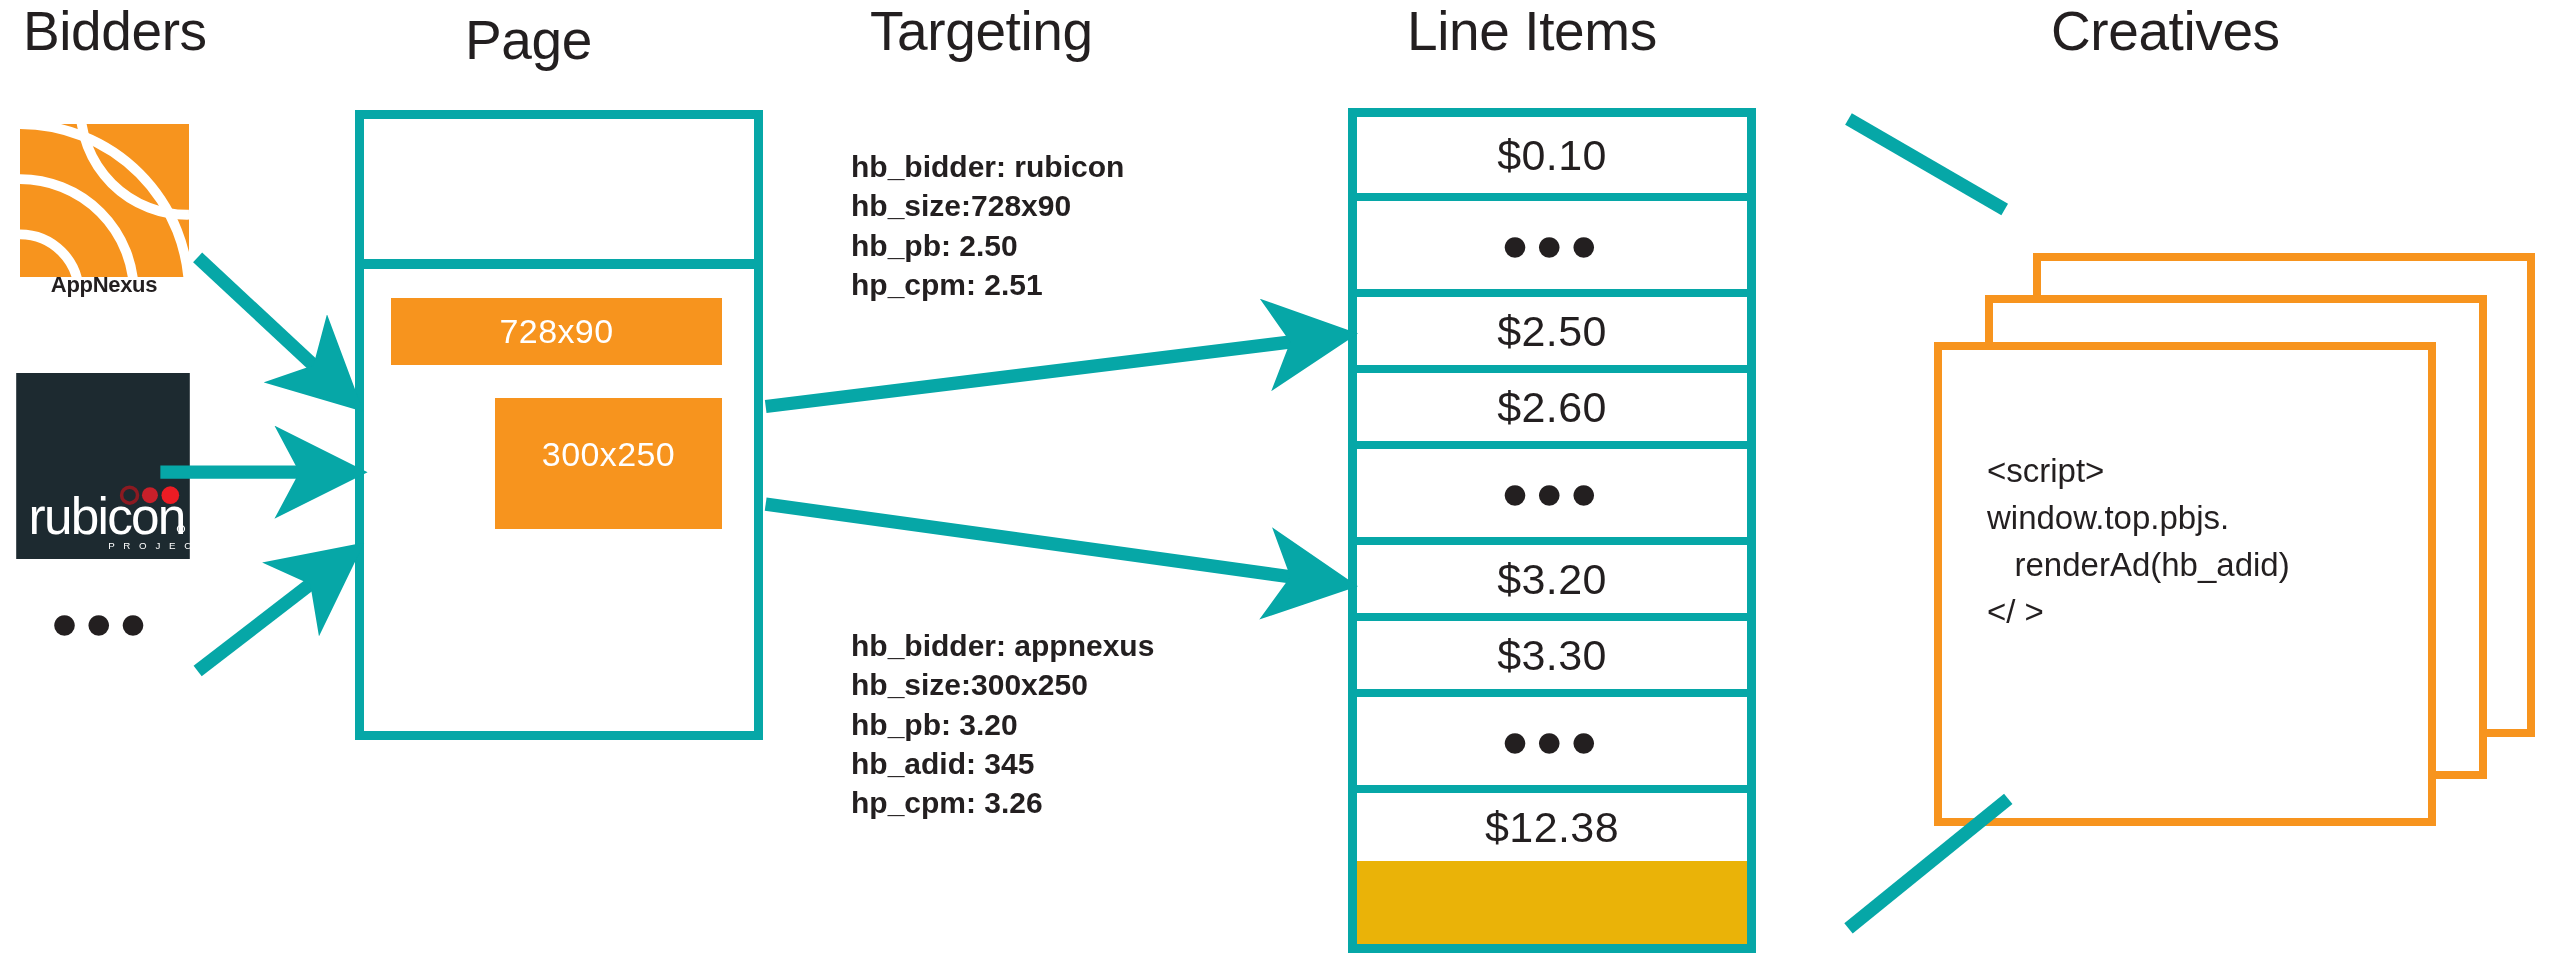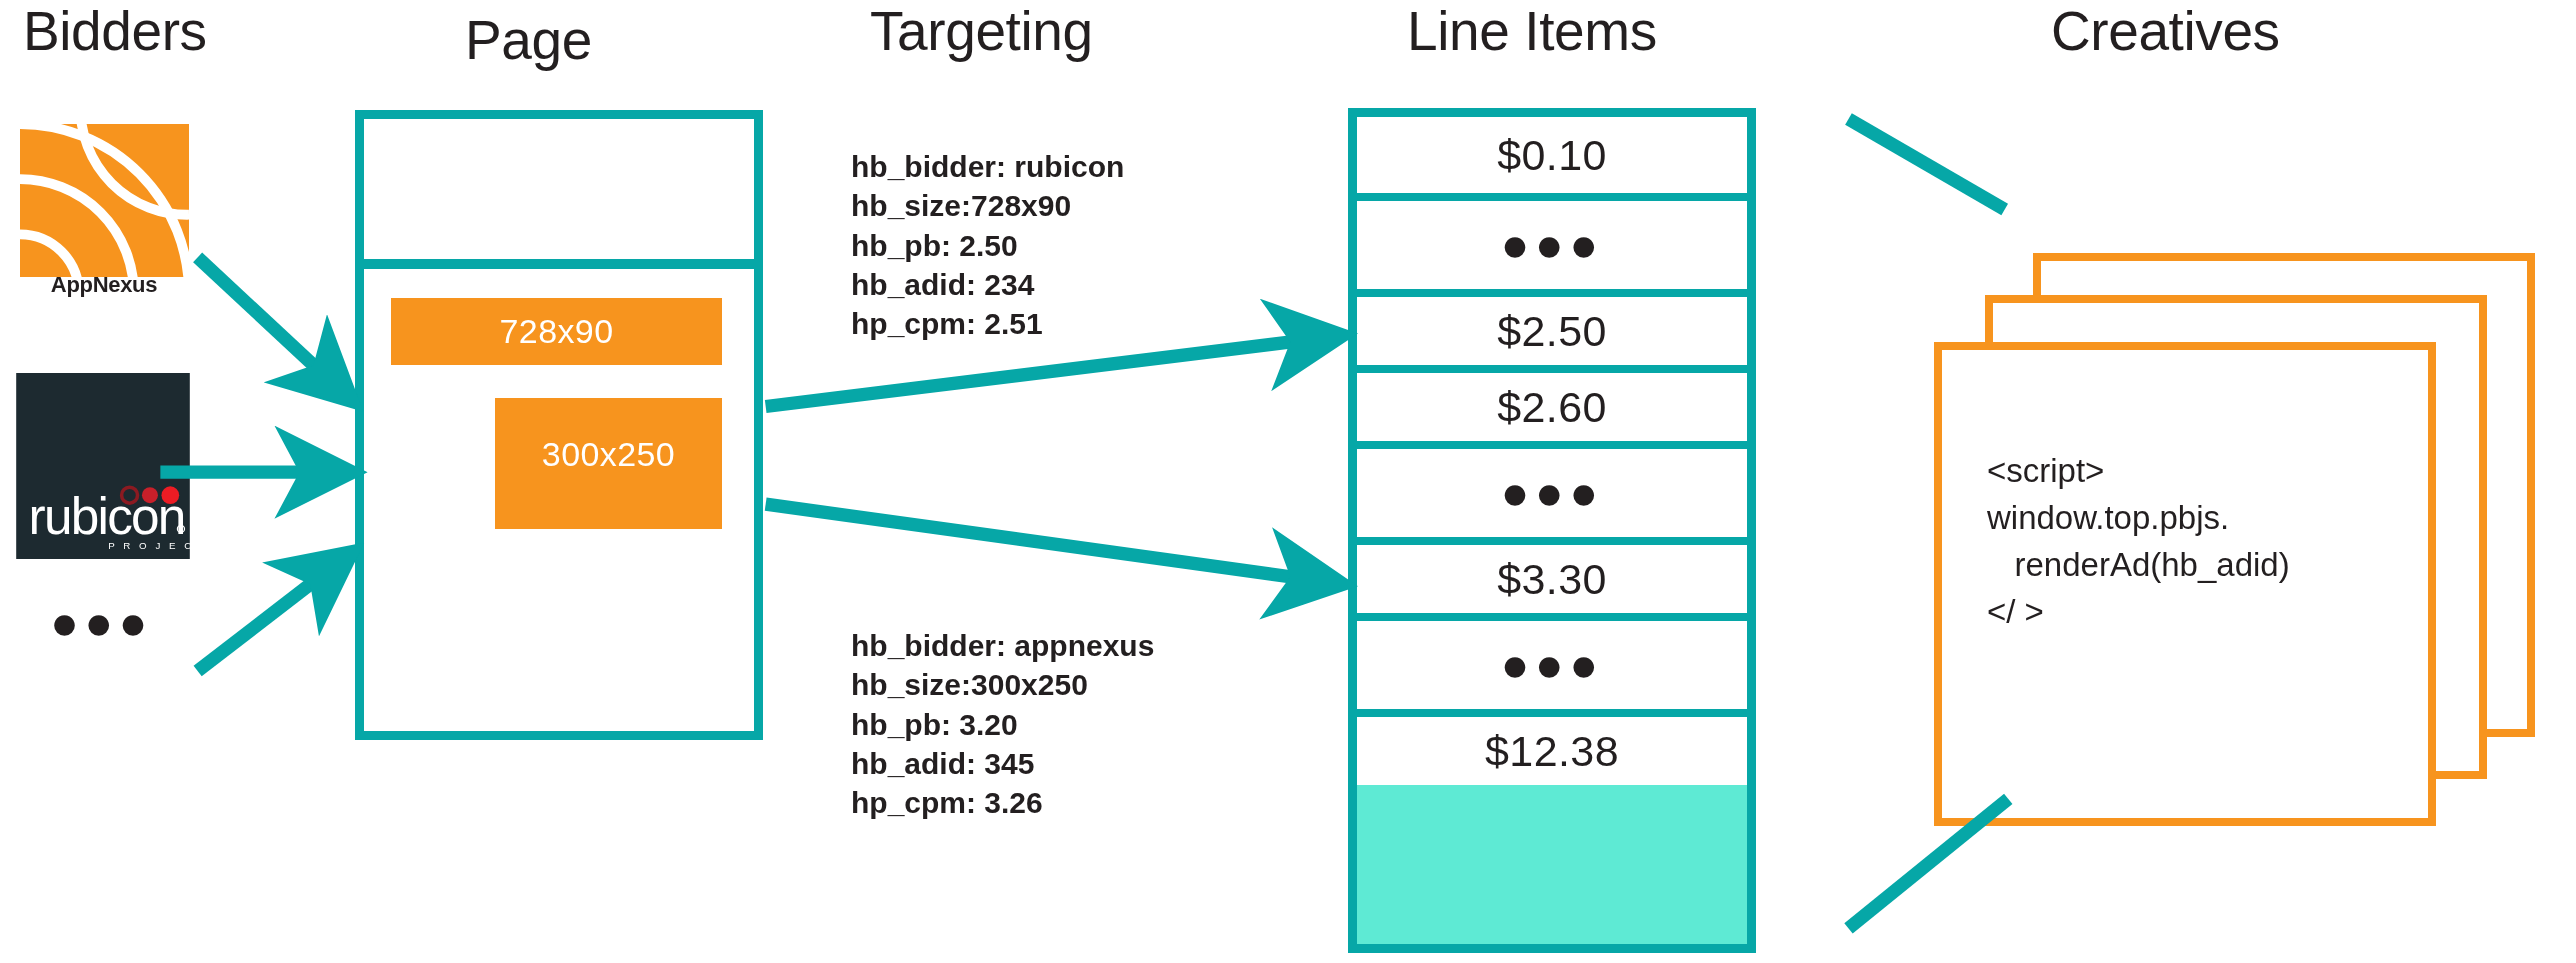--- a/index.html
+++ b/index.html
@@ -103,21 +103,21 @@
   #targeting-2 { left: 851px; top: 584px; }
   .targeting-block div { margin: 0; padding: 0; }
 
   
   #lineitems-panel {
     position: absolute;
     left: 1348px; top: 108px;
     width: 408px; height: 845px;
     border: 9.8px solid #06a7a7;
     box-sizing: border-box;
-    background: #5eead4;
+    background: #eab308;
     display: flex;
     flex-direction: column;
   }
   .li-row {
     position: relative;
     display: flex;
     align-items: center;
     justify-content: center;
     color: #231f20;
     font-size: 43px;
@@ -204,38 +204,38 @@
 
   <div id="page-panel"></div>
   <div id="page-divider"></div>
   <div class="adslot" id="slot-728">728x90</div>
   <div class="adslot" id="slot-300">300x250</div>
 
   <div class="targeting-block" id="targeting-1">
     <div>hb_bidder: rubicon</div>
     <div>hb_size:728x90</div>
     <div>hb_pb: 2.50</div>
-    <div>hb_adid: 234</div>
     <div>hp_cpm: 2.51</div>
   </div>
 
   <div class="targeting-block" id="targeting-2">
     <div>hb_bidder: appnexus</div>
     <div>hb_size:300x250</div>
     <div>hb_pb: 3.20</div>
     <div>hb_adid: 345</div>
     <div>hp_cpm: 3.26</div>
   </div>
 
   <div id="lineitems-panel">
     <div class="li-row price">$0.10</div>
     <div class="li-row dots">●●●</div>
     <div class="li-row price">$2.50</div>
     <div class="li-row price">$2.60</div>
     <div class="li-row dots">●●●</div>
+    <div class="li-row price">$3.20</div>
     <div class="li-row price">$3.30</div>
     <div class="li-row dots">●●●</div>
     <div class="li-row price">$12.38</div>
   </div>
 
   <div class="creative-card" id="creative-back"></div>
   <div class="creative-card" id="creative-mid"></div>
   <div class="creative-card" id="creative-front"></div>
   <div id="creative-code">&lt;script&gt;
 window.top.pbjs.

